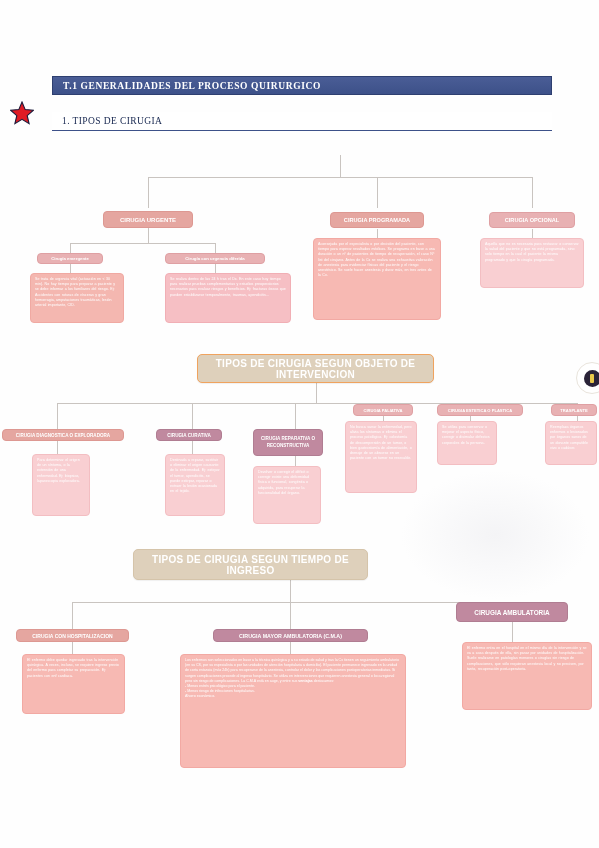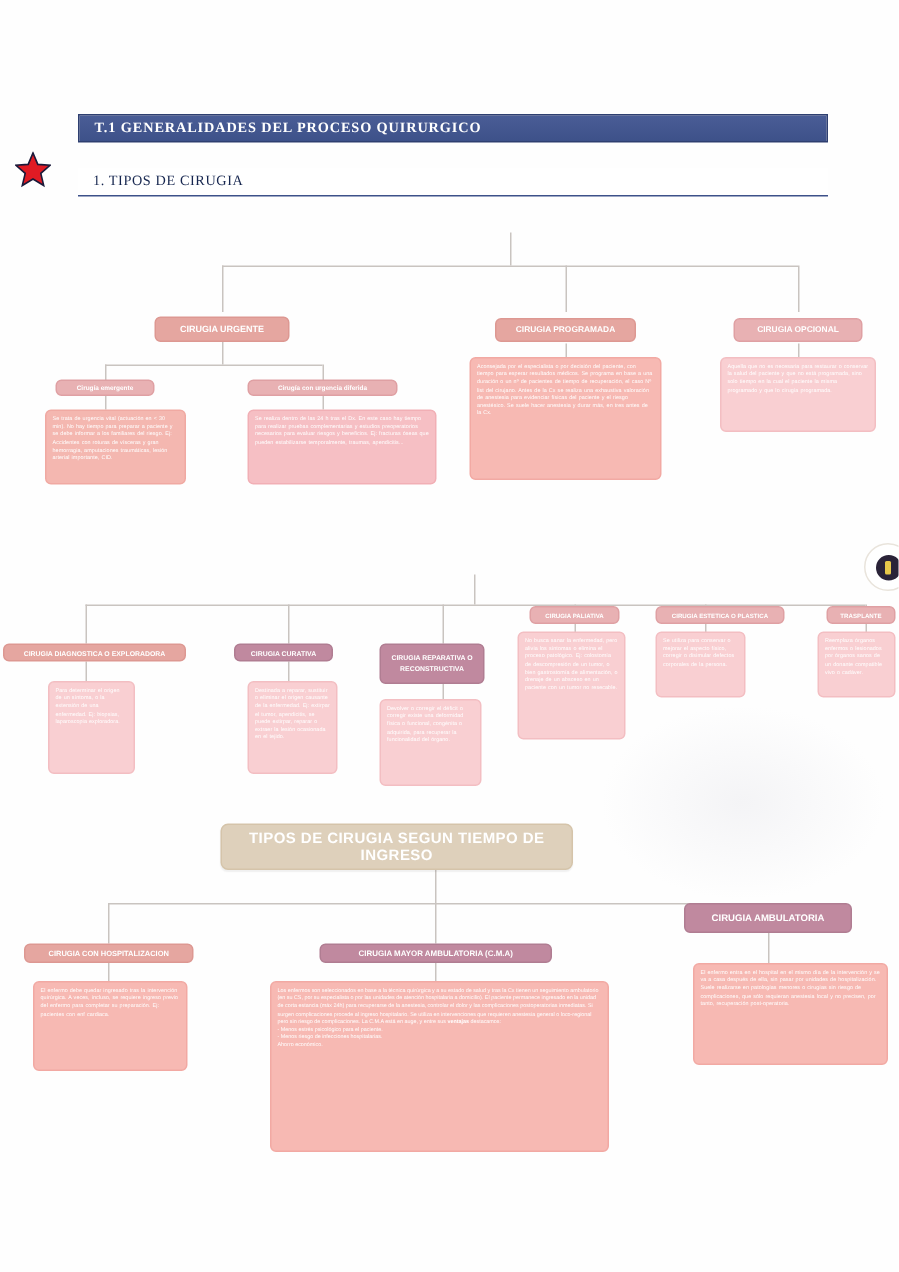--- a/index.html
+++ b/index.html
@@ -132,20 +132,21 @@
   <div class="ln lnv" style="left:57px;top:403px;height:26px;"></div>
   <div class="ln lnv" style="left:192px;top:403px;height:26px;"></div>
   <div class="ln lnv" style="left:295px;top:403px;height:26px;"></div>
   <div class="ln lnv" style="left:383px;top:403px;height:26px;"></div>
   <div class="ln lnv" style="left:470px;top:403px;height:26px;"></div>
   <div class="ln lnv" style="left:577px;top:403px;height:26px;"></div>
   <div class="ln lnv" style="left:57px;top:441px;height:13px;"></div>
   <div class="ln lnv" style="left:192px;top:441px;height:13px;"></div>
   <div class="ln lnv" style="left:295px;top:456px;height:10px;"></div>
 
+  <div class="node sec orange" style="left:197px;top:354px;width:237px;height:29px;">TIPOS DE CIRUGIA SEGUN OBJETO DE INTERVENCION</div>
 
   <div class="node lbl-rose" style="left:2px;top:429px;width:122px;height:12px;font-size:4.6px;">CIRUGIA DIAGNOSTICA O EXPLORADORA</div>
 
   <div class="node lbl-mauve" style="left:156px;top:429px;width:66px;height:12px;font-size:4.6px;">CIRUGIA CURATIVA</div>
 
   <div class="node lbl-mauve" style="left:253px;top:429px;width:70px;height:27px;font-size:4.6px;line-height:1.5;">CIRUGIA REPARATIVA O RECONSTRUCTIVA</div>
 
   <div class="node lbl-pink" style="left:353px;top:404px;width:60px;height:12px;font-size:4.1px;">CIRUGIA PALIATIVA</div>
 
   <div class="node lbl-pink" style="left:437px;top:404px;width:86px;height:12px;font-size:4.1px;">CIRUGIA ESTETICA O PLASTICA</div>
@@ -174,21 +175,21 @@
 
   <div class="ln lnv" style="left:290px;top:580px;height:22px;"></div>
   <div class="ln lnh" style="left:72px;top:602px;width:440px;"></div>
   <div class="ln lnv" style="left:72px;top:602px;height:27px;"></div>
   <div class="ln lnv" style="left:290px;top:602px;height:27px;"></div>
   <div class="ln lnv" style="left:512px;top:602px;height:5px;"></div>
   <div class="ln lnv" style="left:72px;top:641px;height:13px;"></div>
   <div class="ln lnv" style="left:290px;top:641px;height:13px;"></div>
   <div class="ln lnv" style="left:512px;top:622px;height:20px;"></div>
 
-  <div class="node sec" style="left:147px;top:549px;width:235px;height:31px;">TIPOS DE CIRUGIA SEGUN TIEMPO DE INGRESO</div>
+  <div class="node sec" style="left:133px;top:549px;width:235px;height:31px;">TIPOS DE CIRUGIA SEGUN TIEMPO DE INGRESO</div>
 
   <div class="node lbl-rose" style="left:16px;top:629px;width:113px;height:13px;font-size:5px;">CIRUGIA CON HOSPITALIZACION</div>
 
   <div class="node lbl-mauve" style="left:213px;top:629px;width:155px;height:13px;font-size:5.3px;">CIRUGIA MAYOR AMBULATORIA (C.M.A)</div>
 
   <div class="node lbl-mauve" style="left:456px;top:602px;width:112px;height:20px;font-size:6.4px;">CIRUGIA AMBULATORIA</div>
 
   <div class="node txt body-salmon body" style="left:22px;top:654px;width:103px;height:60px;">El enfermo debe quedar ingresado tras la intervención quirúrgica. A veces, incluso, se requiere ingreso previo del enfermo para completar su preparación. Ej: pacientes con enf cardiaca.</div>
 
   <div class="node txt body-salmon" style="left:180px;top:654px;width:226px;height:114px;padding:3px 4px;font-size:3.6px;line-height:1.45;">

